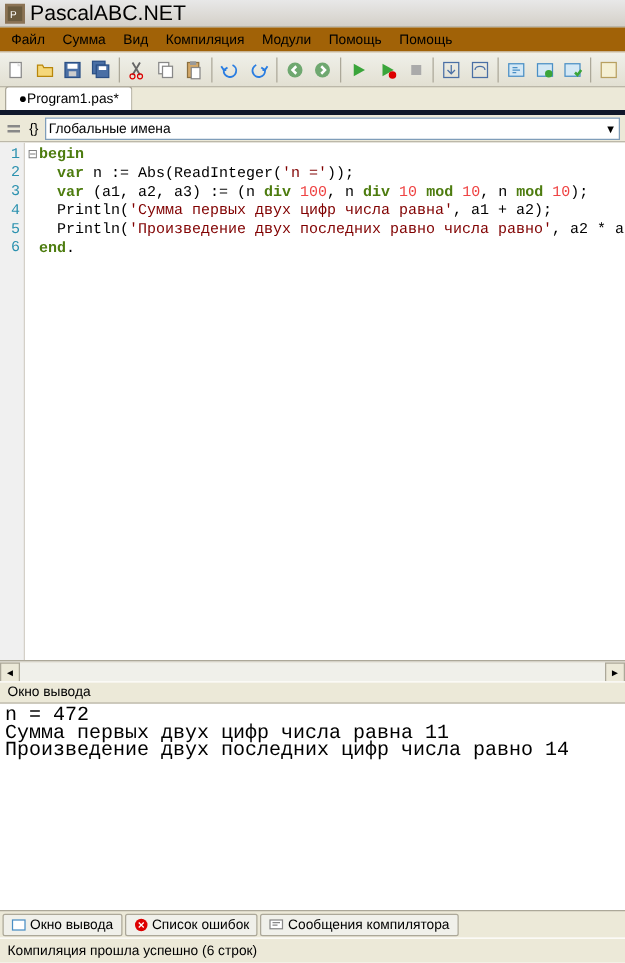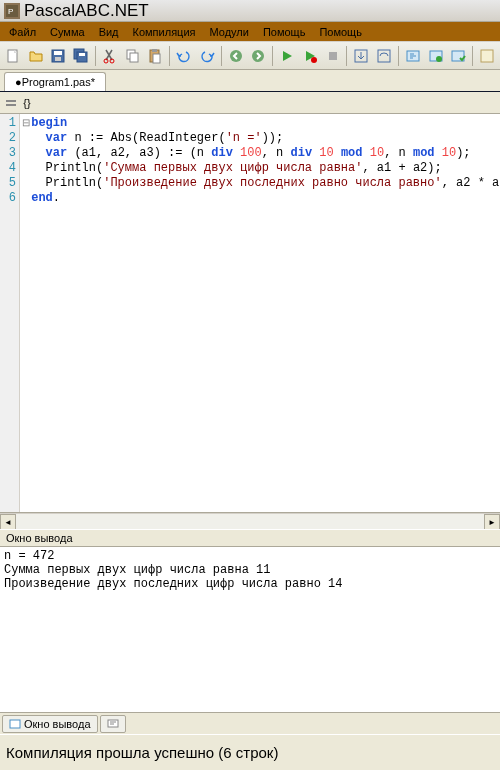--- a/index.html
+++ b/index.html
@@ -51,21 +51,21 @@
   cursor: pointer;
 }
 .tb-sep { width: 1px; height: 20px; background: #aca899; margin: 0 2px; }
 .tb-icon { width: 16px; height: 16px; }
 .tabbar {
   background: #ece9d8;
   height: 22px;
   display: flex;
   align-items: flex-end;
   padding: 0 4px;
-  border-bottom: 1px solid #0f172a;
+  border-bottom: 4px solid #0f172a;
 }
 .tab {
   background: #fff;
   border: 1px solid #aca899;
   border-bottom: none;
   padding: 3px 10px;
   font-size: 11px;
   border-radius: 3px 3px 0 0;
 }
 .scope-bar {
@@ -112,21 +112,21 @@
 .code {
   flex: 1;
   font-family: 'Courier New', monospace;
   font-size: 12px;
   padding: 2px 0 0 4px;
   line-height: 15px;
   white-space: pre;
   color: #000;
   overflow: auto;
 }
-.code .kw { color: #1d4ed8; font-weight: bold; }
+.code .kw { color: #4d7c0f; font-weight: bold; }
 .code .str { color: #800000; }
 .code .num { color: #ef4444; }
 .fold { color: #808080; position: absolute; left: 22px; top: 3px; font-size: 10px; }
 .scroll-h {
   height: 16px;
   background: #ece9d8;
   border-top: 1px solid #d4d0c8;
   display: flex;
 }
 .scroll-h .sb-btn { width: 16px; height: 16px; background: #ece9d8; border: 1px solid #aca899; display: flex; align-items: center; justify-content: center; font-size: 8px; }
@@ -136,21 +136,21 @@
   height: 18px;
   padding: 2px 6px;
   font-size: 11px;
   border-top: 1px solid #fff;
   border-bottom: 1px solid #aca899;
 }
 .output {
   background: #fff;
   height: 165px;
   font-family: 'Courier New', monospace;
-  font-size: 12px;
+  font-size: 16px;
   padding: 2px 4px;
   line-height: 14px;
   white-space: pre;
   overflow: auto;
 }
 .bottom-tabs {
   background: #ece9d8;
   height: 22px;
   display: flex;
   align-items: center;
@@ -164,25 +164,25 @@
   gap: 3px;
   padding: 2px 6px;
   border: 1px solid #aca899;
   background: #f0f0ea;
   font-size: 11px;
   border-radius: 2px;
 }
 .btab .bi { width: 12px; height: 12px; }
 .statusbar {
   background: #ece9d8;
-  height: 36px;
+  height: 20px;
   display: flex;
   align-items: center;
   padding: 2px 6px;
-  font-size: 15px;
+  font-size: 11px;
   border-top: 1px solid #fff;
 }
 svg { display: block; }
 </style>
 </head>
 <body>
 
 <div class="titlebar">
   <span class="icon">
     <svg width="12" height="12">
@@ -336,20 +336,24 @@
 </div>
 
 <div class="scope-bar">
   <span class="scope-icon">
       <svg width="12" height="12">
         <rect x="1" y="3" width="10" height="2" fill="#888"></rect>
         <rect x="1" y="7" width="10" height="2" fill="#888"></rect>
       </svg>
     </span>
   <span class="scope-icon">{}</span>
+  <div class="scope-select">
+    <span>Глобальные имена</span>
+    <span class="dd">▼</span>
+  </div>
 </div>
 
 <div class="editor">
   <div class="gutter">
     <div>1</div>
     <div>2</div>
     <div>3</div>
     <div>4</div>
     <div>5</div>
     <div>6</div>
@@ -376,21 +380,29 @@
 
 <div class="bottom-tabs">
   <div class="btab">
     <svg class="bi" viewBox="0 0 12 12">
         <rect x="1" y="2" width="10" height="8" fill="#fff" stroke="#4a8fc5"></rect>
       </svg>
     <span>Окно вывода</span>
   </div>
   <div class="btab">
     <svg class="bi" viewBox="0 0 12 12">
+        <circle cx="6" cy="6" r="5" fill="#d00"></circle>
+        <path d="M4 4 L8 8 M8 4 L4 8" stroke="#fff"></path>
+      </svg>
+    <span>Список ошибок</span>
+  </div>
+  <div class="btab">
+    <svg class="bi" viewBox="0 0 12 12">
         <rect x="1" y="2" width="10" height="7" fill="#fff" stroke="#888"></rect>
         <path d="M3 4 L9 4 M3 6 L7 6" stroke="#888"></path>
       </svg>
+    <span>Сообщения компилятора</span>
   </div>
 </div>
 
 <div class="statusbar">
   <span>Компиляция прошла успешно (6 строк)</span>
 </div>
 
 </body></html>

